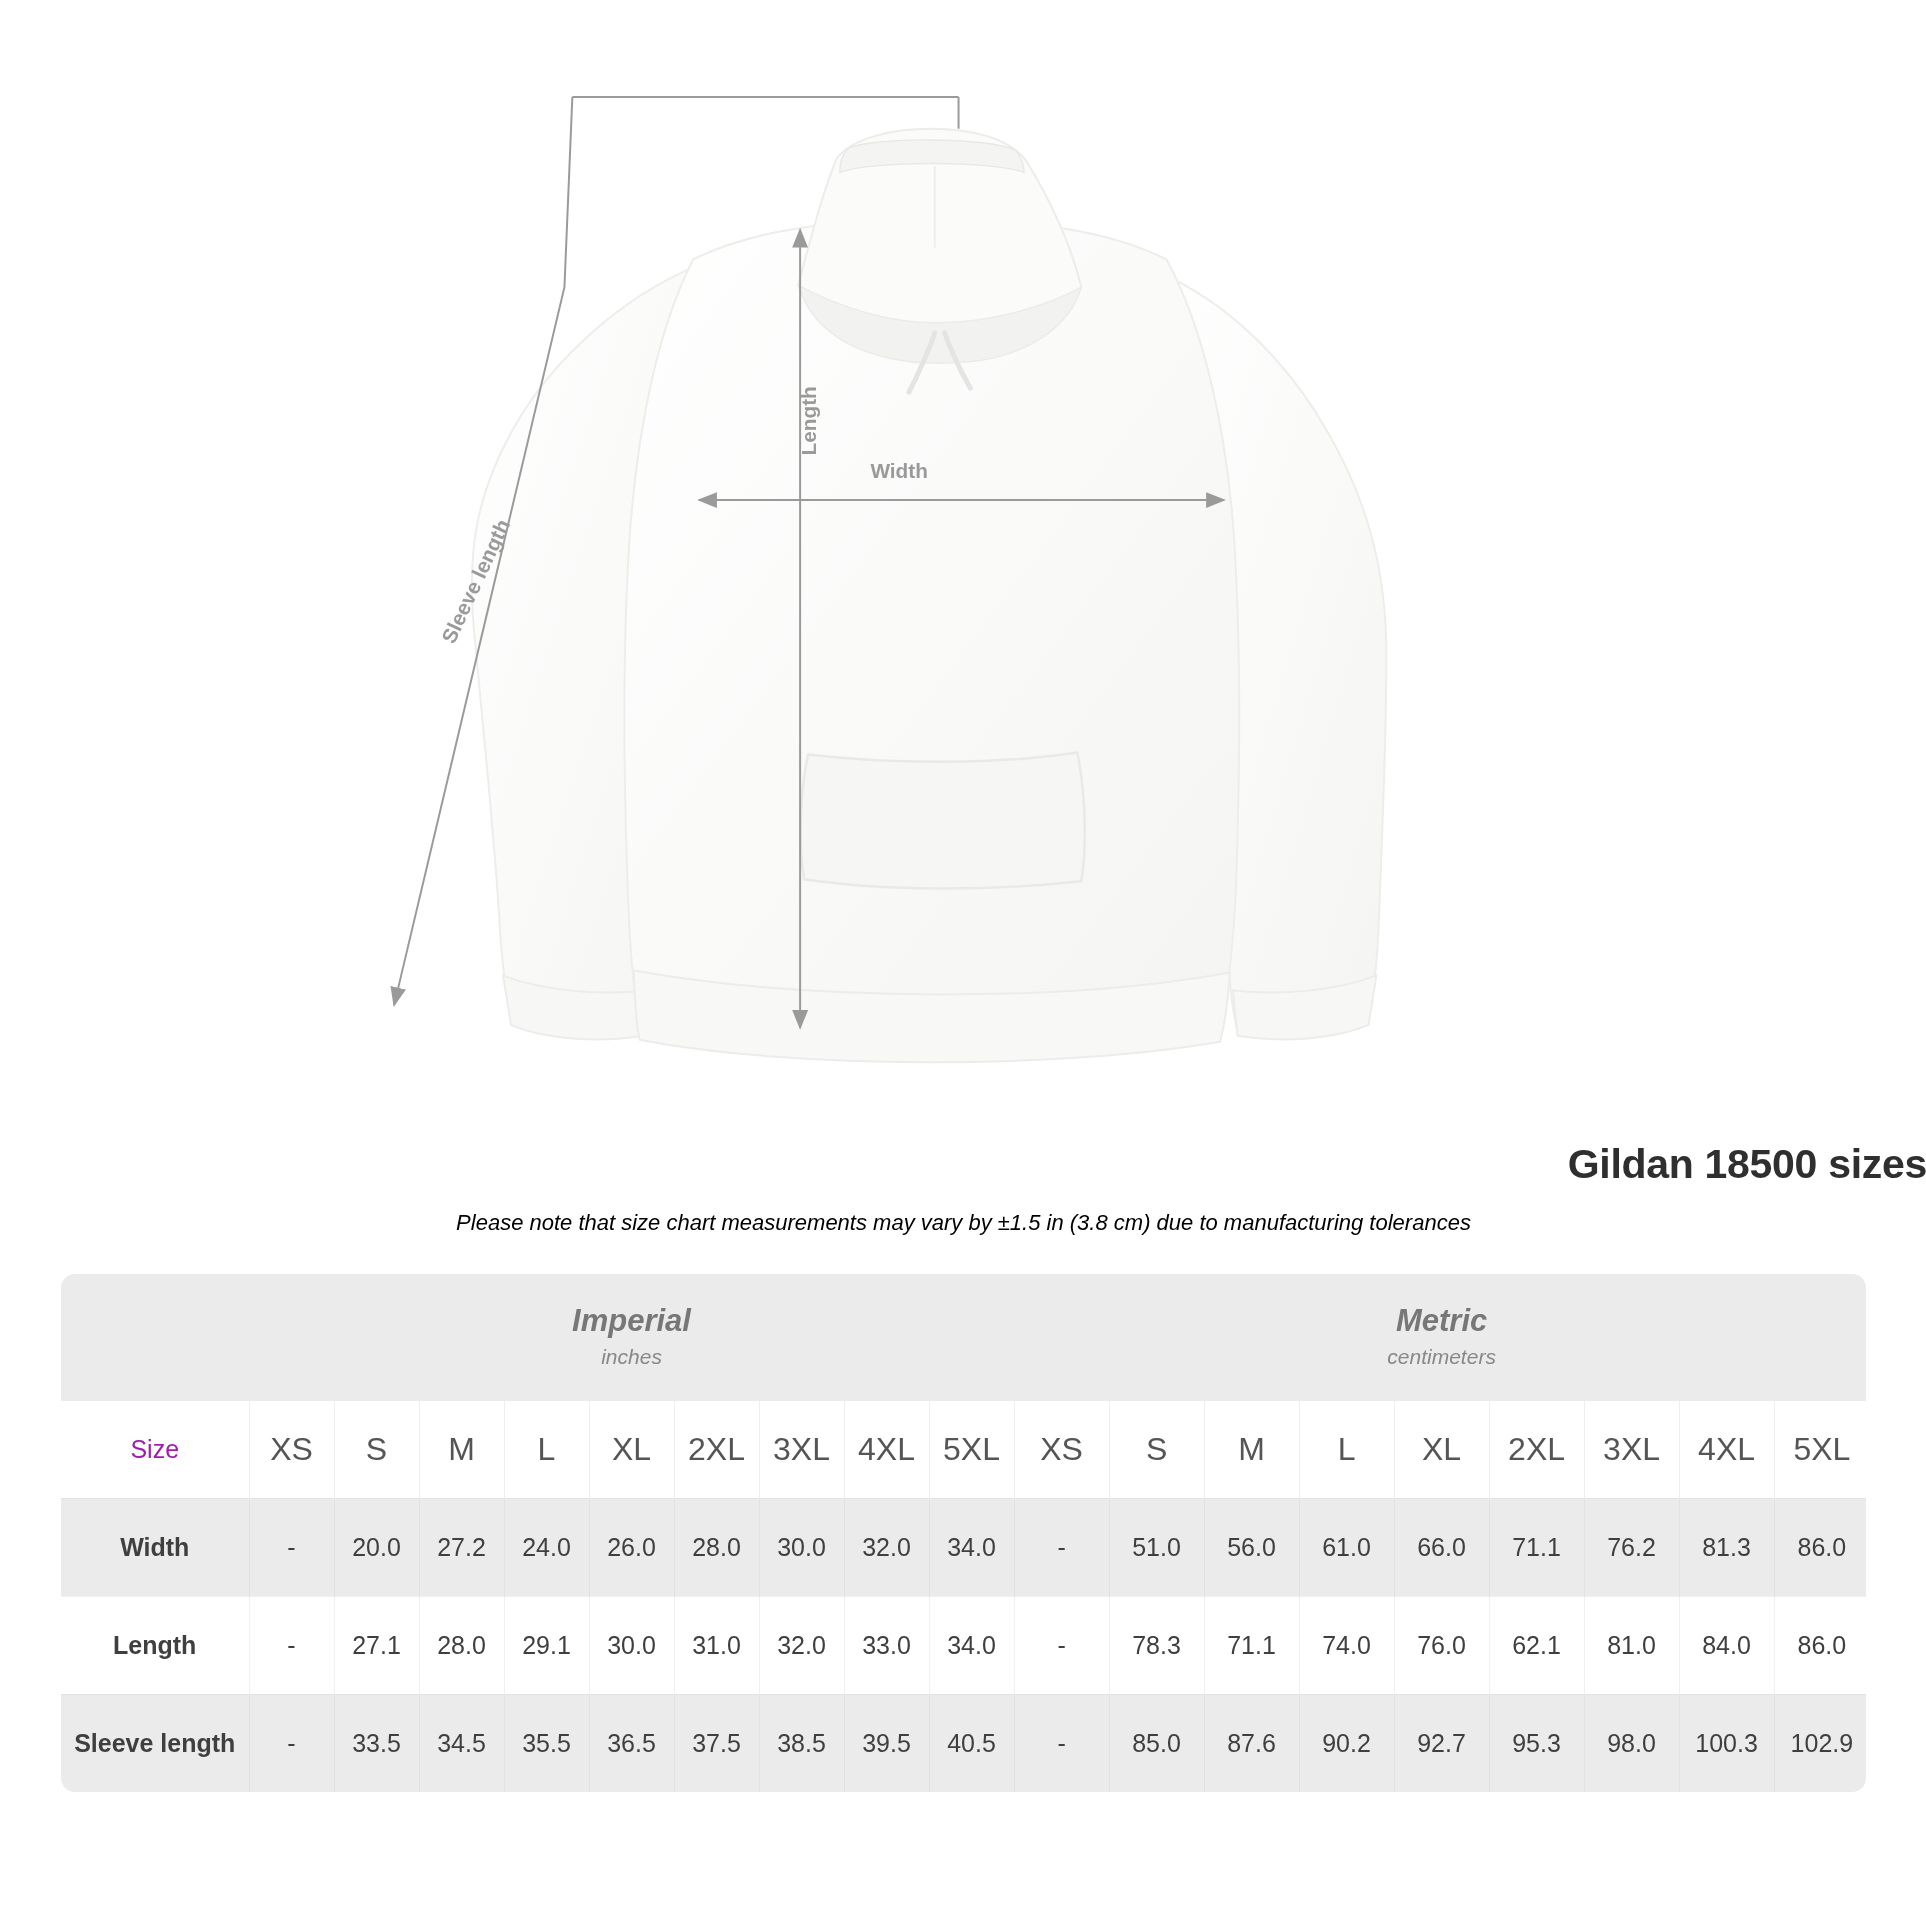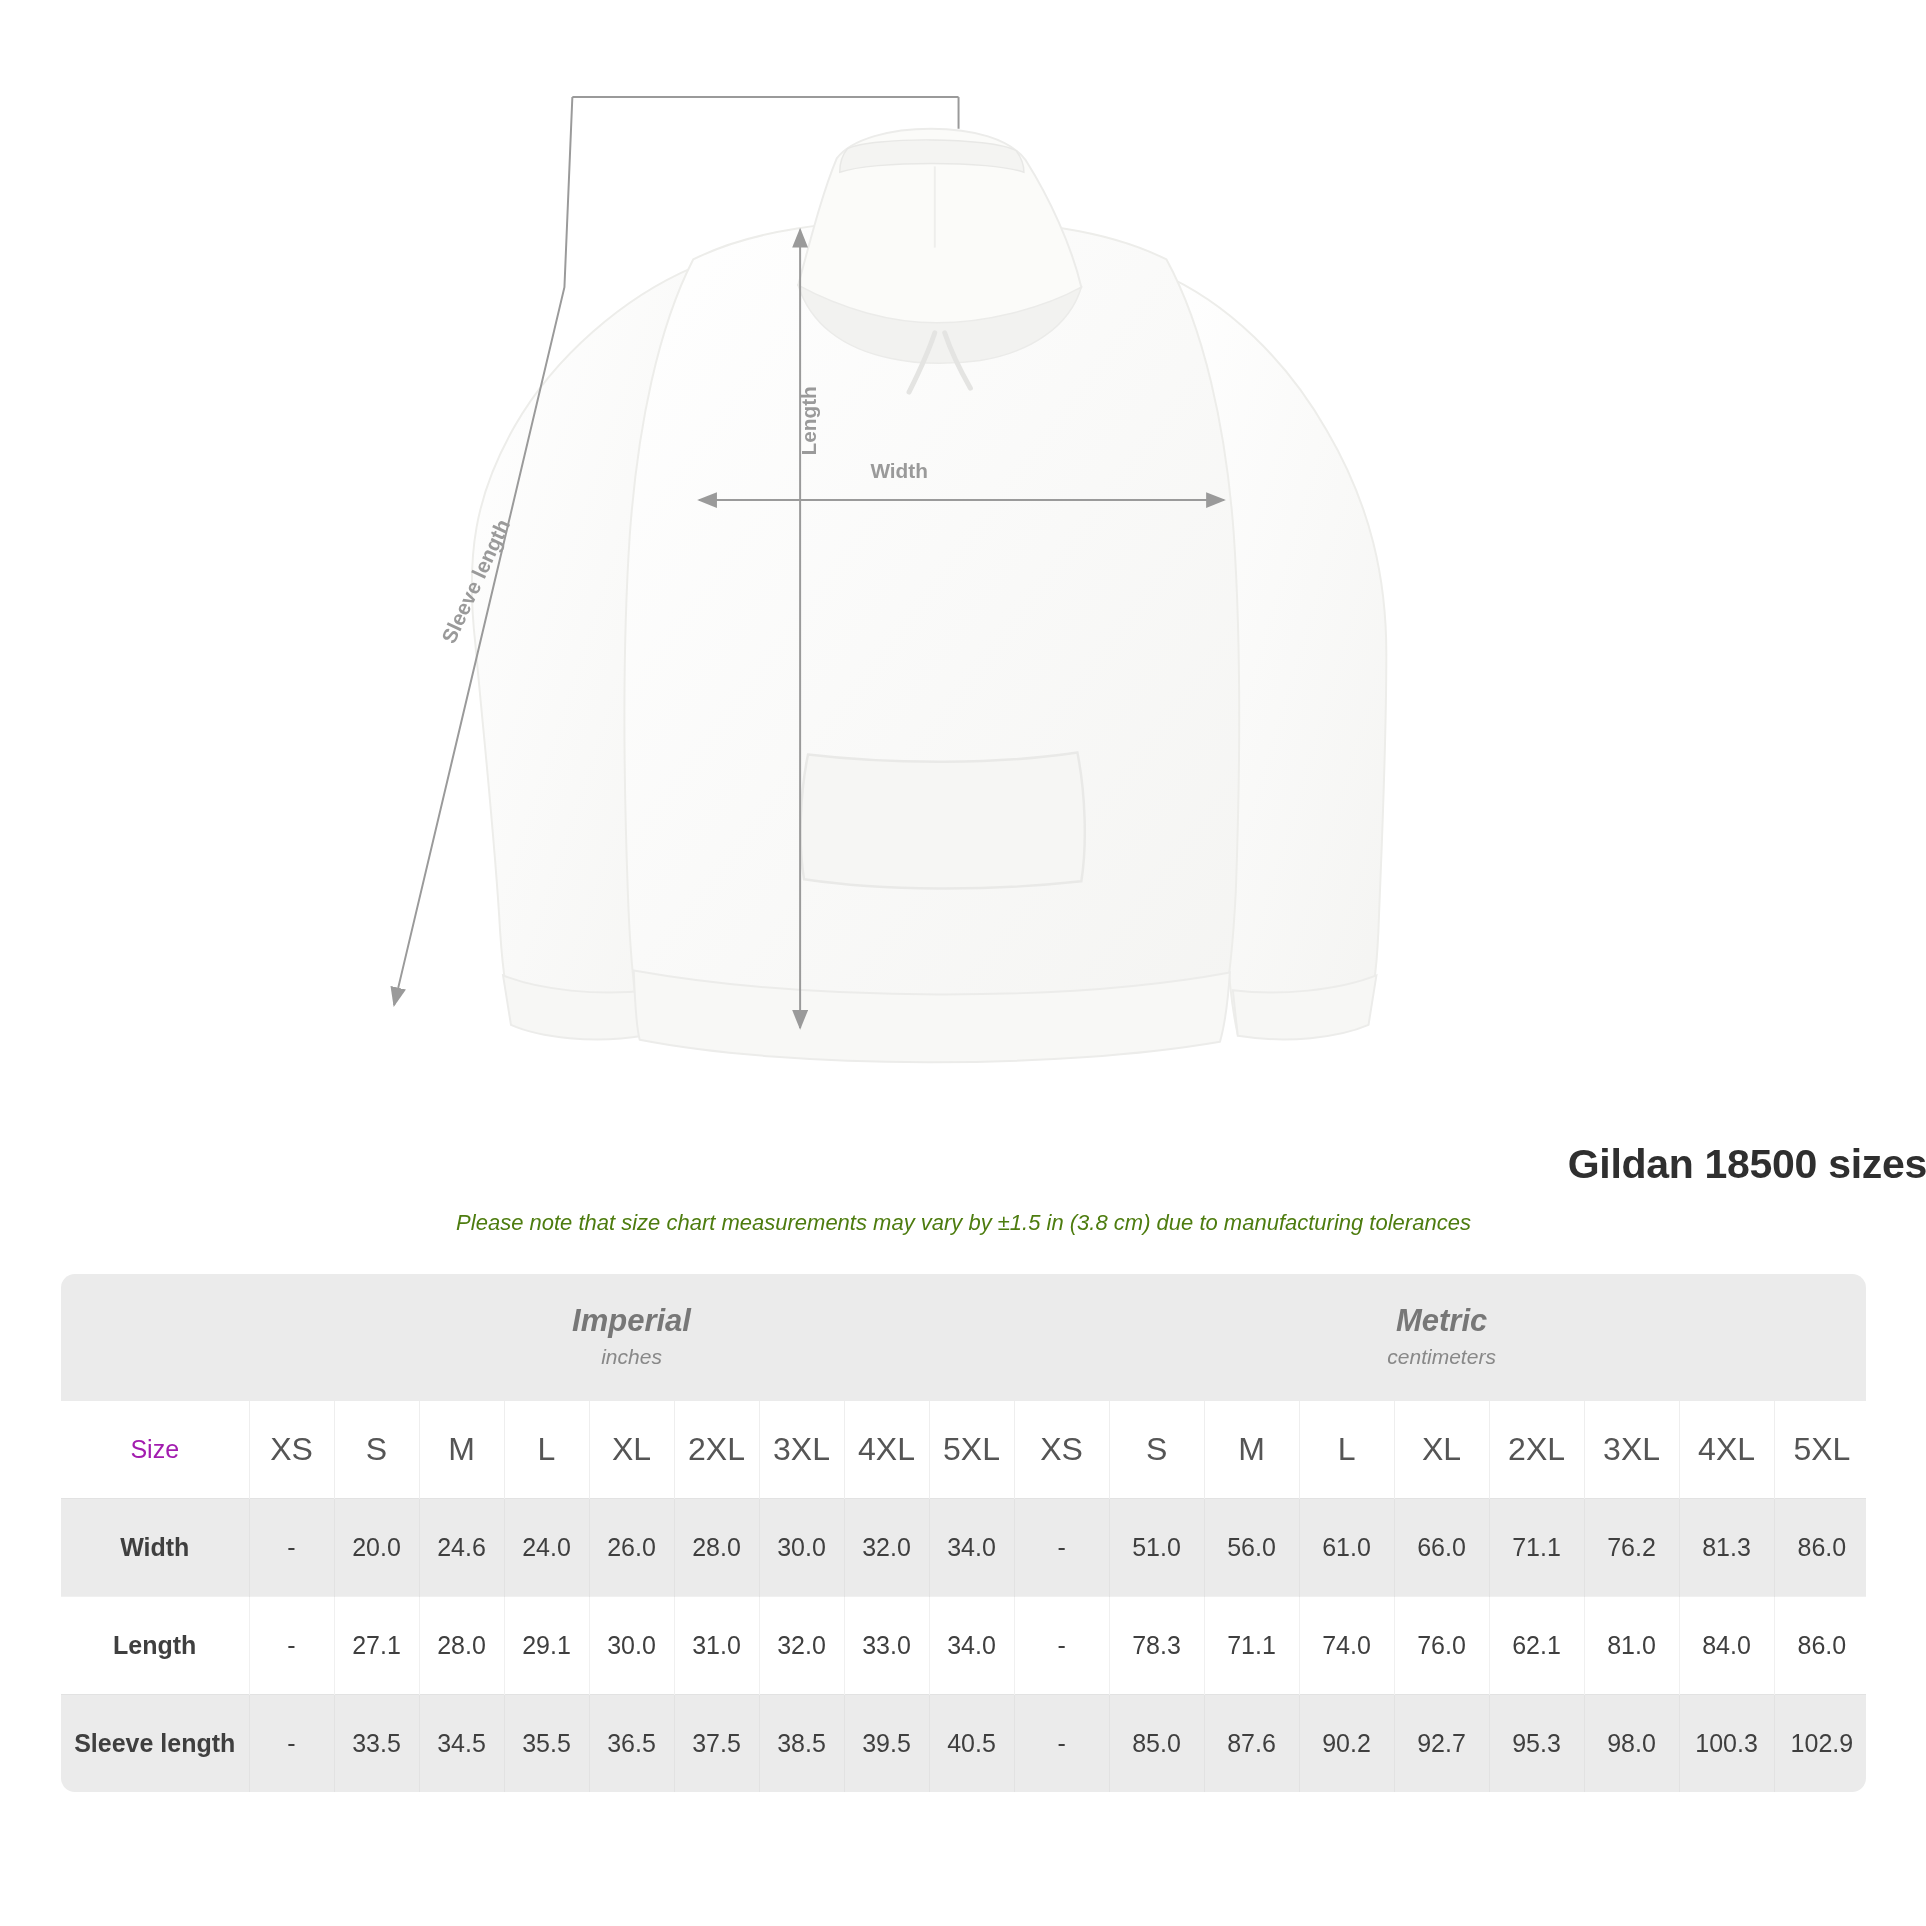--- a/index.html
+++ b/index.html
@@ -40,21 +40,21 @@
     font-weight: bold;
     color: #2f2f2f;
     margin: 0;
     padding-top: 22px;
     letter-spacing: -0.3px;
   }
   .chart-note {
     text-align: center;
     font-size: 22px;
     font-style: italic;
-    color: #4d7c0f;
+    color: #000000;
     margin: 0;
     padding-top: 22px;
   }
 
   
   .table-wrap {
     margin: 38px 61px 0 61px;
     border-radius: 14px;
     overflow: hidden;
     background: #ffffff;
@@ -257,21 +257,21 @@
           <td>2XL</td>
           <td>3XL</td>
           <td>4XL</td>
           <td>5XL</td>
         </tr>
 
         <tr class="data-row alt">
           <td class="label-cell">Width</td>
           <td>-</td>
           <td>20.0</td>
-          <td>24.6</td>
+          <td>27.2</td>
           <td>24.0</td>
           <td>26.0</td>
           <td>28.0</td>
           <td>30.0</td>
           <td>32.0</td>
           <td>34.0</td>
           <td>-</td>
           <td>51.0</td>
           <td>56.0</td>
           <td>61.0</td>

